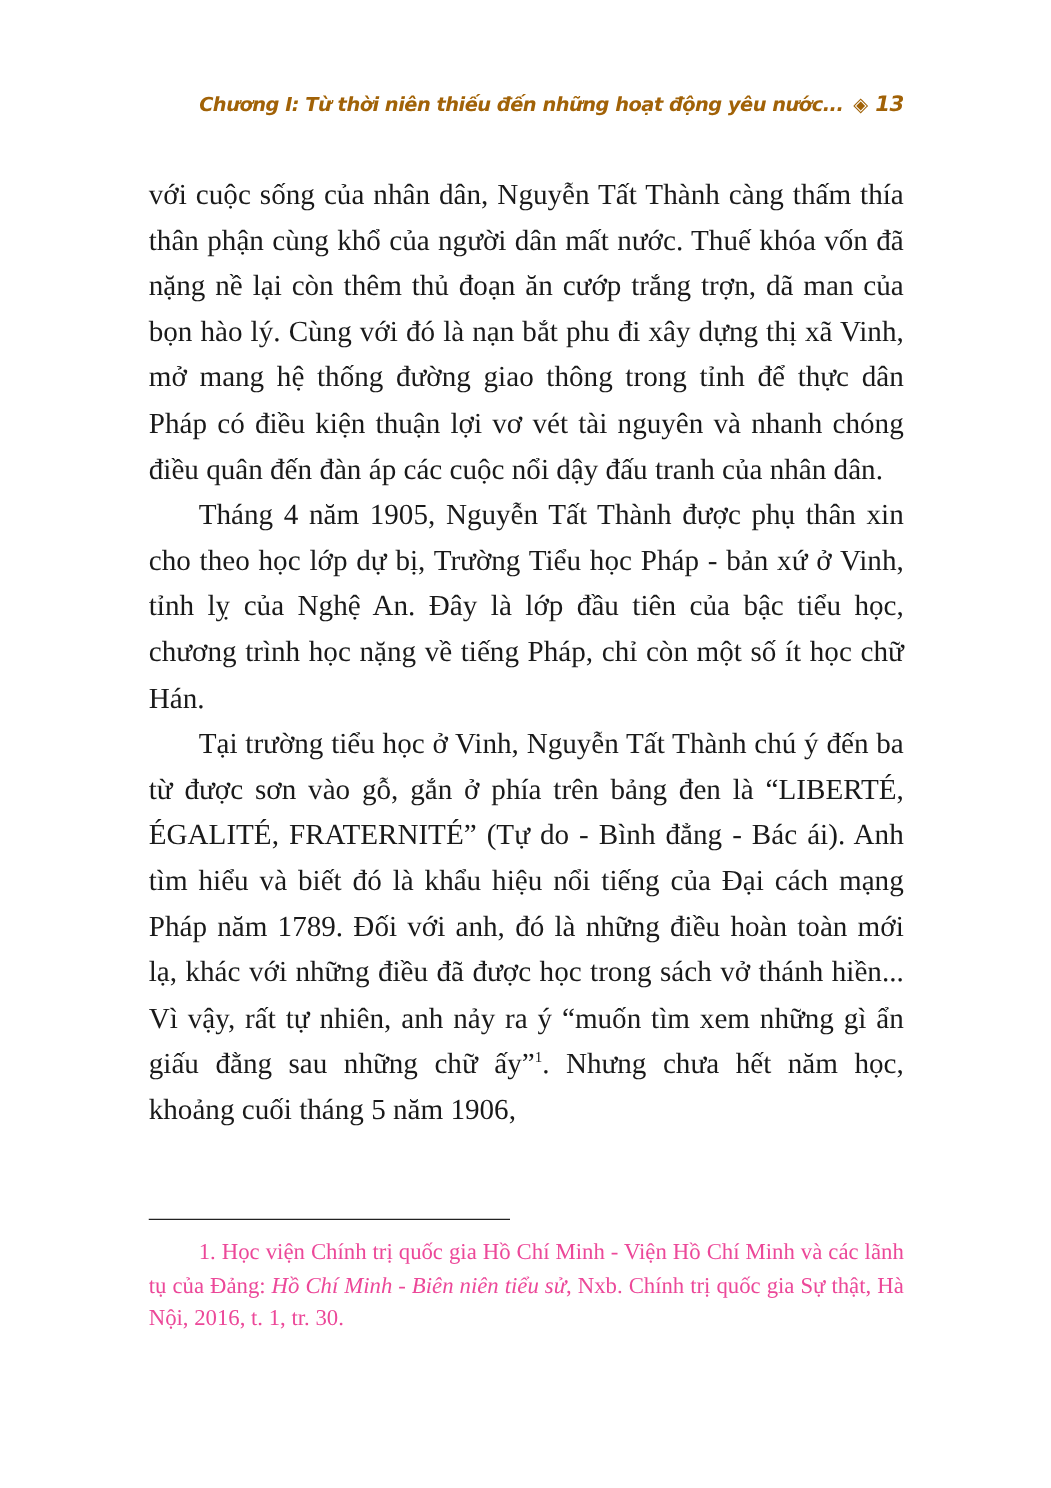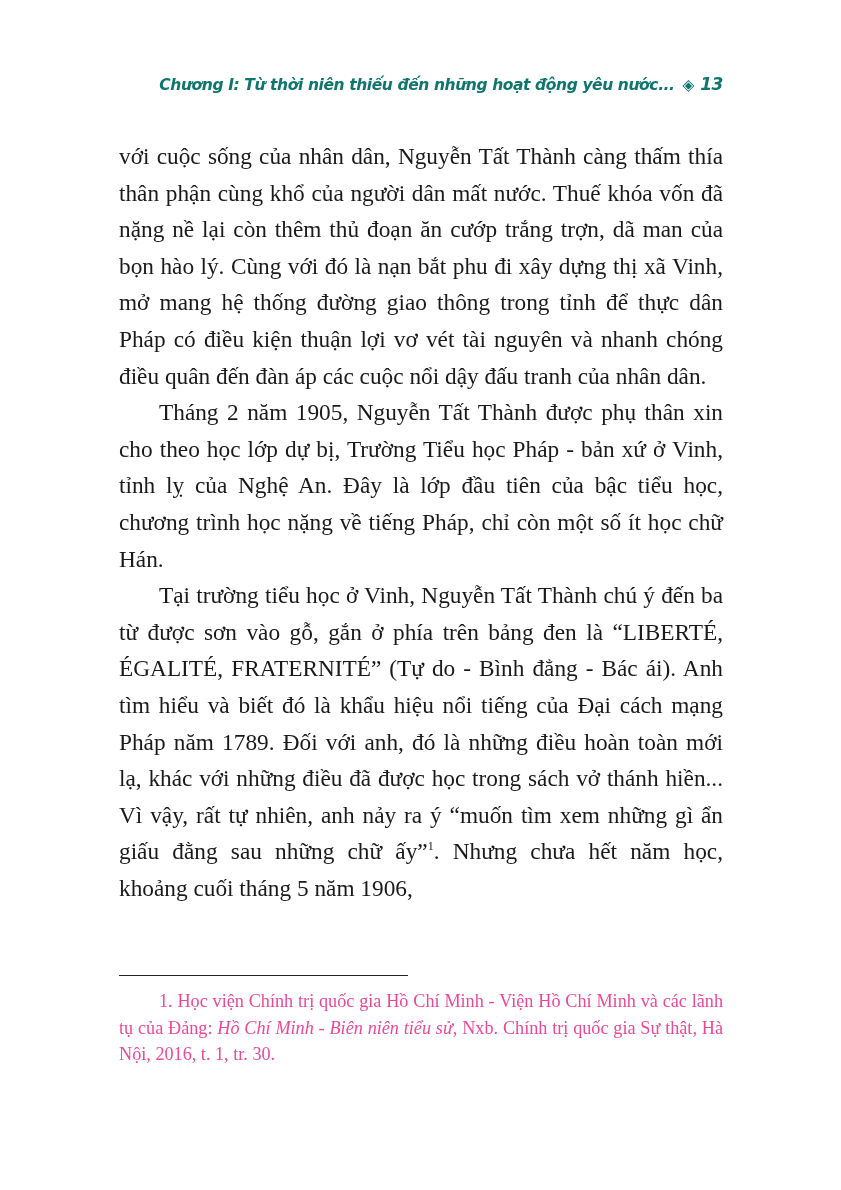--- a/index.html
+++ b/index.html
@@ -1,20 +1,20 @@
 <!DOCTYPE html>
 <html><head>
 <meta charset="utf-8">
 <style>
   html, body { margin: 0; padding: 0; background: #ffffff; }
   body { width: 841px; height: 1190px; position: relative; overflow: hidden; color: #1a1a1a; }
   .running-head {
     position: absolute; top: 74px; right: 118px;
     font-family: "DejaVu Sans", sans-serif; font-style: italic; font-weight: bold;
-    font-size: 15.5px; letter-spacing: -0.4px; color: #0f766e;
+    font-size: 15.5px; letter-spacing: -0.4px; color: #a16207;
   }
   .running-head .diamond { display: inline-block; margin: 0 6px 0 8px; font-style: normal; font-weight: normal; }
   .running-head .page-no { font-size: 17px; }
   .body-text {
     position: absolute; top: 138px; left: 119px; width: 604px;
     font-family: "Liberation Serif", serif; font-size: 23.3px; line-height: 36.6px;
     text-align: justify; color: #1a1a1a;
   }
   .body-text p { margin: 0; }
   .body-text p.indent { text-indent: 40px; }
@@ -29,21 +29,21 @@
 </style>
 </head>
 <body>
 
 <div class="running-head">
   <span>Chương I: Từ thời niên thiếu đến những hoạt động yêu nước...</span><span class="diamond">◈</span><span class="page-no">13</span>
 </div>
 
 <div class="body-text">
   <p>với cuộc sống của nhân dân, Nguyễn Tất Thành càng thấm thía thân phận cùng khổ của người dân mất nước. Thuế khóa vốn đã nặng nề lại còn thêm thủ đoạn ăn cướp trắng trợn, dã man của bọn hào lý. Cùng với đó là nạn bắt phu đi xây dựng thị xã Vinh, mở mang hệ thống đường giao thông trong tỉnh để thực dân Pháp có điều kiện thuận lợi vơ vét tài nguyên và nhanh chóng điều quân đến đàn áp các cuộc nổi dậy đấu tranh của nhân dân.</p>
-  <p class="indent">Tháng 2 năm 1905, Nguyễn Tất Thành được phụ thân xin cho theo học lớp dự bị, Trường Tiểu học Pháp - bản xứ ở Vinh, tỉnh lỵ của Nghệ An. Đây là lớp đầu tiên của bậc tiểu học, chương trình học nặng về tiếng Pháp, chỉ còn một số ít học chữ Hán.</p>
+  <p class="indent">Tháng 4 năm 1905, Nguyễn Tất Thành được phụ thân xin cho theo học lớp dự bị, Trường Tiểu học Pháp - bản xứ ở Vinh, tỉnh lỵ của Nghệ An. Đây là lớp đầu tiên của bậc tiểu học, chương trình học nặng về tiếng Pháp, chỉ còn một số ít học chữ Hán.</p>
   <p class="indent"><span>Tại trường tiểu học ở Vinh, Nguyễn Tất Thành chú ý đến ba từ được sơn vào gỗ, gắn ở phía trên bảng đen là “LIBERTÉ, ÉGALITÉ, FRATERNITÉ” (Tự do - Bình đẳng - Bác ái). Anh tìm hiểu và biết đó là khẩu hiệu nổi tiếng của Đại cách mạng Pháp năm 1789. Đối với anh, đó là những điều hoàn toàn mới lạ, khác với những điều đã được học trong sách vở thánh hiền... Vì vậy, rất tự nhiên, anh nảy ra ý “muốn tìm xem những gì ẩn giấu đằng sau những chữ ấy”</span><sup>1</sup><span>. Nhưng chưa hết năm học, khoảng cuối tháng 5 năm 1906,</span></p>
 </div>
 
 <div class="rule"></div>
 
 <div class="footnote">
   <p><span>1. </span><span>Học viện Chính trị quốc gia Hồ Chí Minh - Viện Hồ Chí Minh và các lãnh tụ của Đảng: </span><i>Hồ Chí Minh - Biên niên tiểu sử</i><span>, Nxb. Chính trị quốc gia Sự thật, Hà Nội, 2016, t. 1, tr. 30.</span></p>
 </div>
 
 </body></html>

